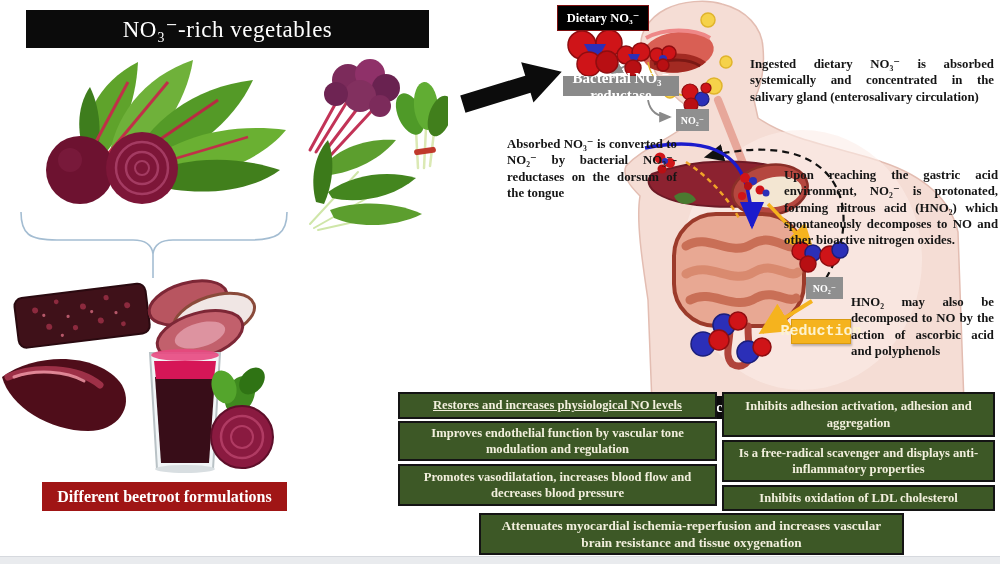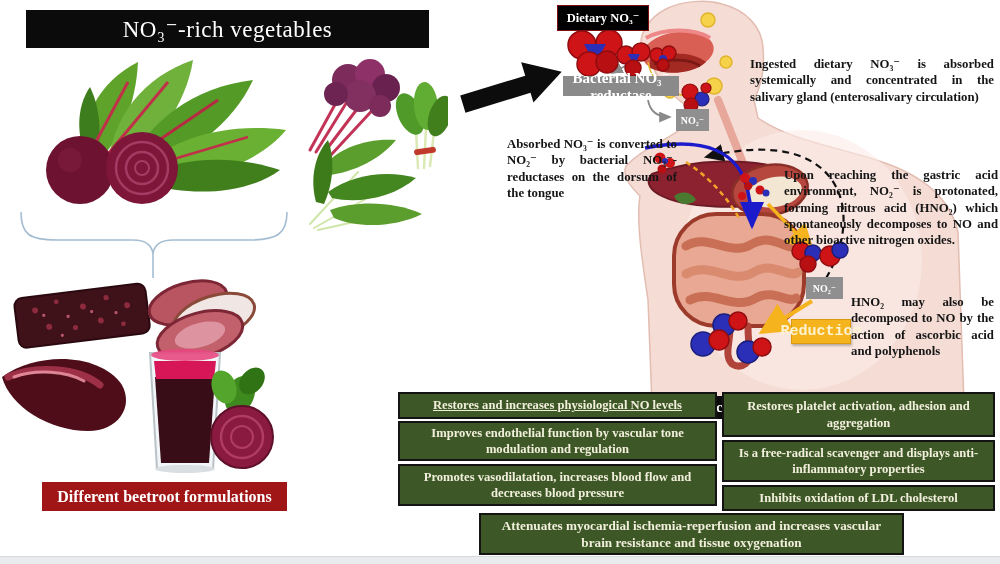--- a/index.html
+++ b/index.html
@@ -330,19 +330,19 @@
   </div>
 
   <div class="abs para p-absorbed">Absorbed NO₃⁻ is converted to NO₂⁻ by bacterial NO₃⁻-reductases on the dorsum of the tongue</div>
   <div class="abs para p-ingested">Ingested dietary NO₃⁻ is absorbed systemically and concentrated in the salivary gland (enterosalivary circulation)</div>
   <div class="abs para p-gastric">Upon reaching the gastric acid environment, NO₂⁻ is protonated, forming nitrous acid (HNO₂) which spontaneously decomposes to NO and other bioactive nitrogen oxides.</div>
   <div class="abs para p-hno2">HNO₂ may also be decomposed to NO by the action of ascorbic acid and polyphenols</div>
 
   <div class="abs benefit b-l1">Restores and increases physiological NO levels</div>
   <div class="abs benefit b-l2">Improves endothelial function by vascular tone modulation and regulation</div>
   <div class="abs benefit b-l3">Promotes vasodilatation, increases blood flow and decreases blood pressure</div>
-  <div class="abs benefit b-r1">Restores platelet activation, adhesion and aggregation</div>
+  <div class="abs benefit b-r1">Inhibits adhesion activation, adhesion and aggregation</div>
   <div class="abs benefit b-r2">Is a free-radical scavenger and displays anti-inflammatory properties</div>
   <div class="abs benefit b-r3">Inhibits oxidation of LDL cholesterol</div>
   <div class="abs benefit b-bottom">Attenuates myocardial ischemia-reperfusion and increases vascular brain resistance and tissue oxygenation</div>
 
   <div class="abs bottom-strip"></div>
 </div>
 
 </body></html>

